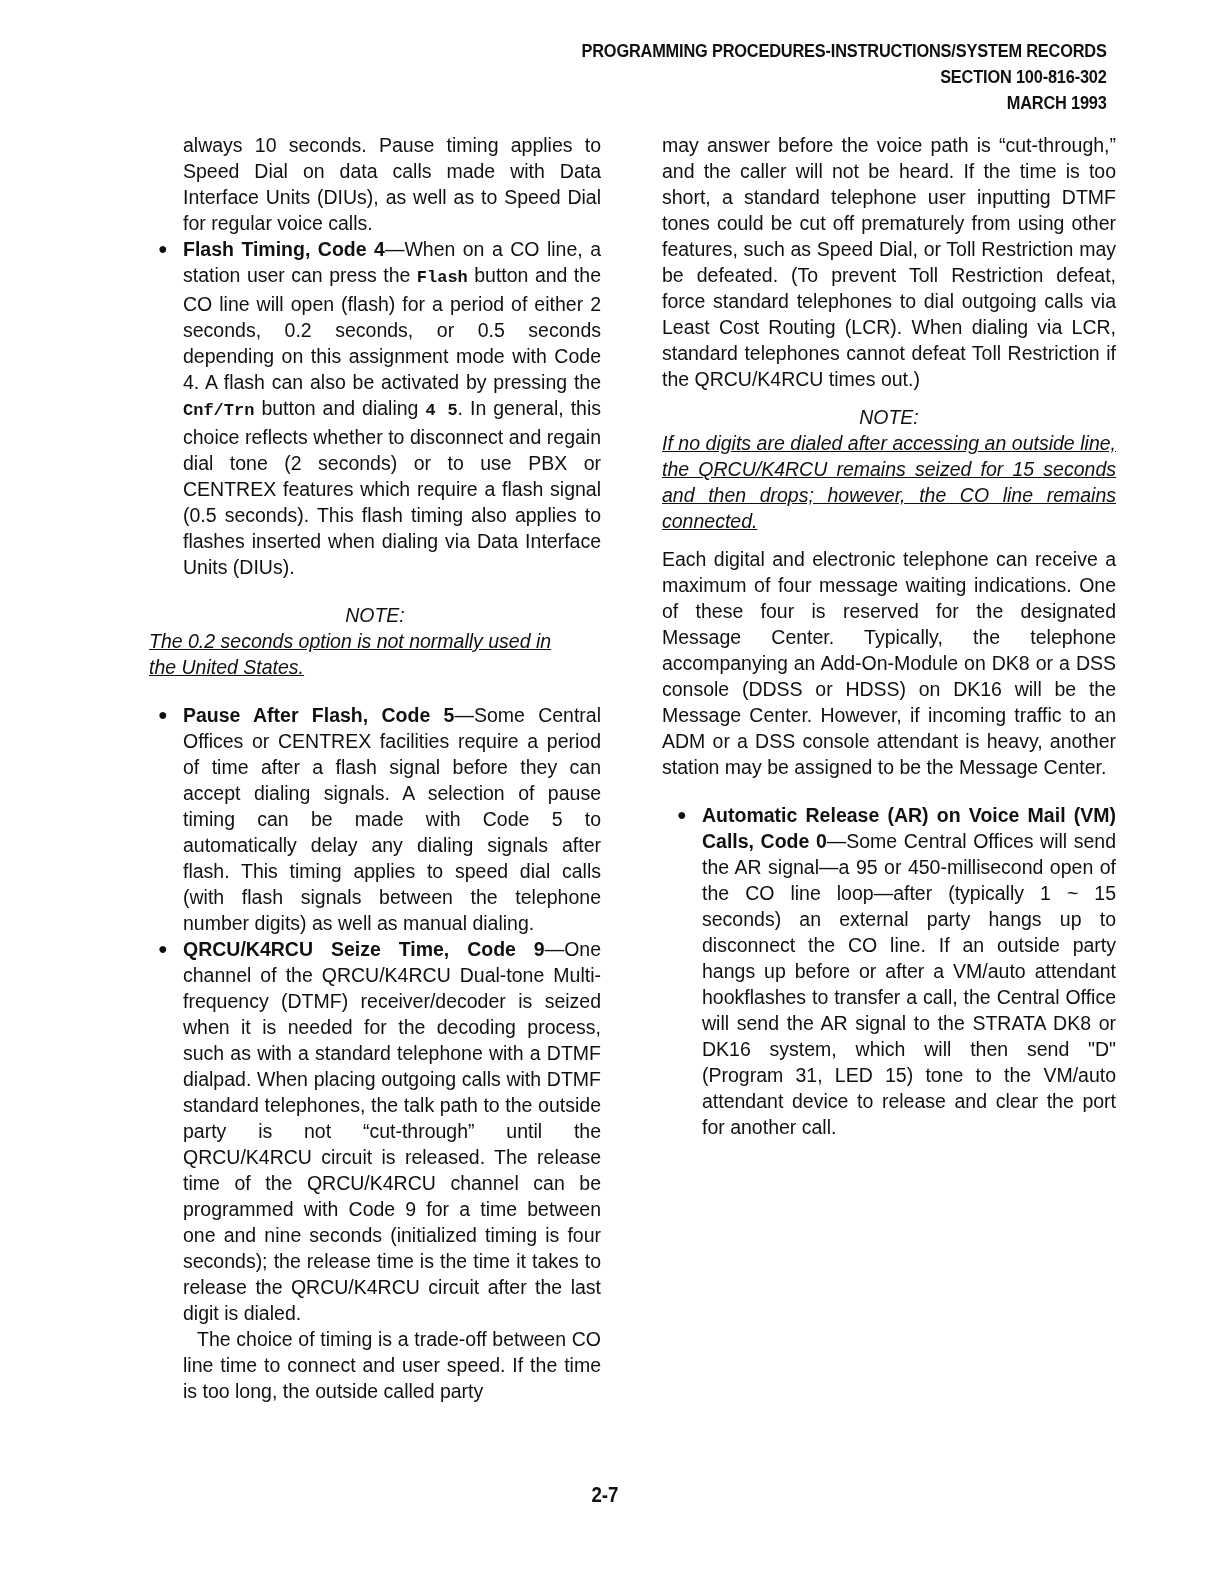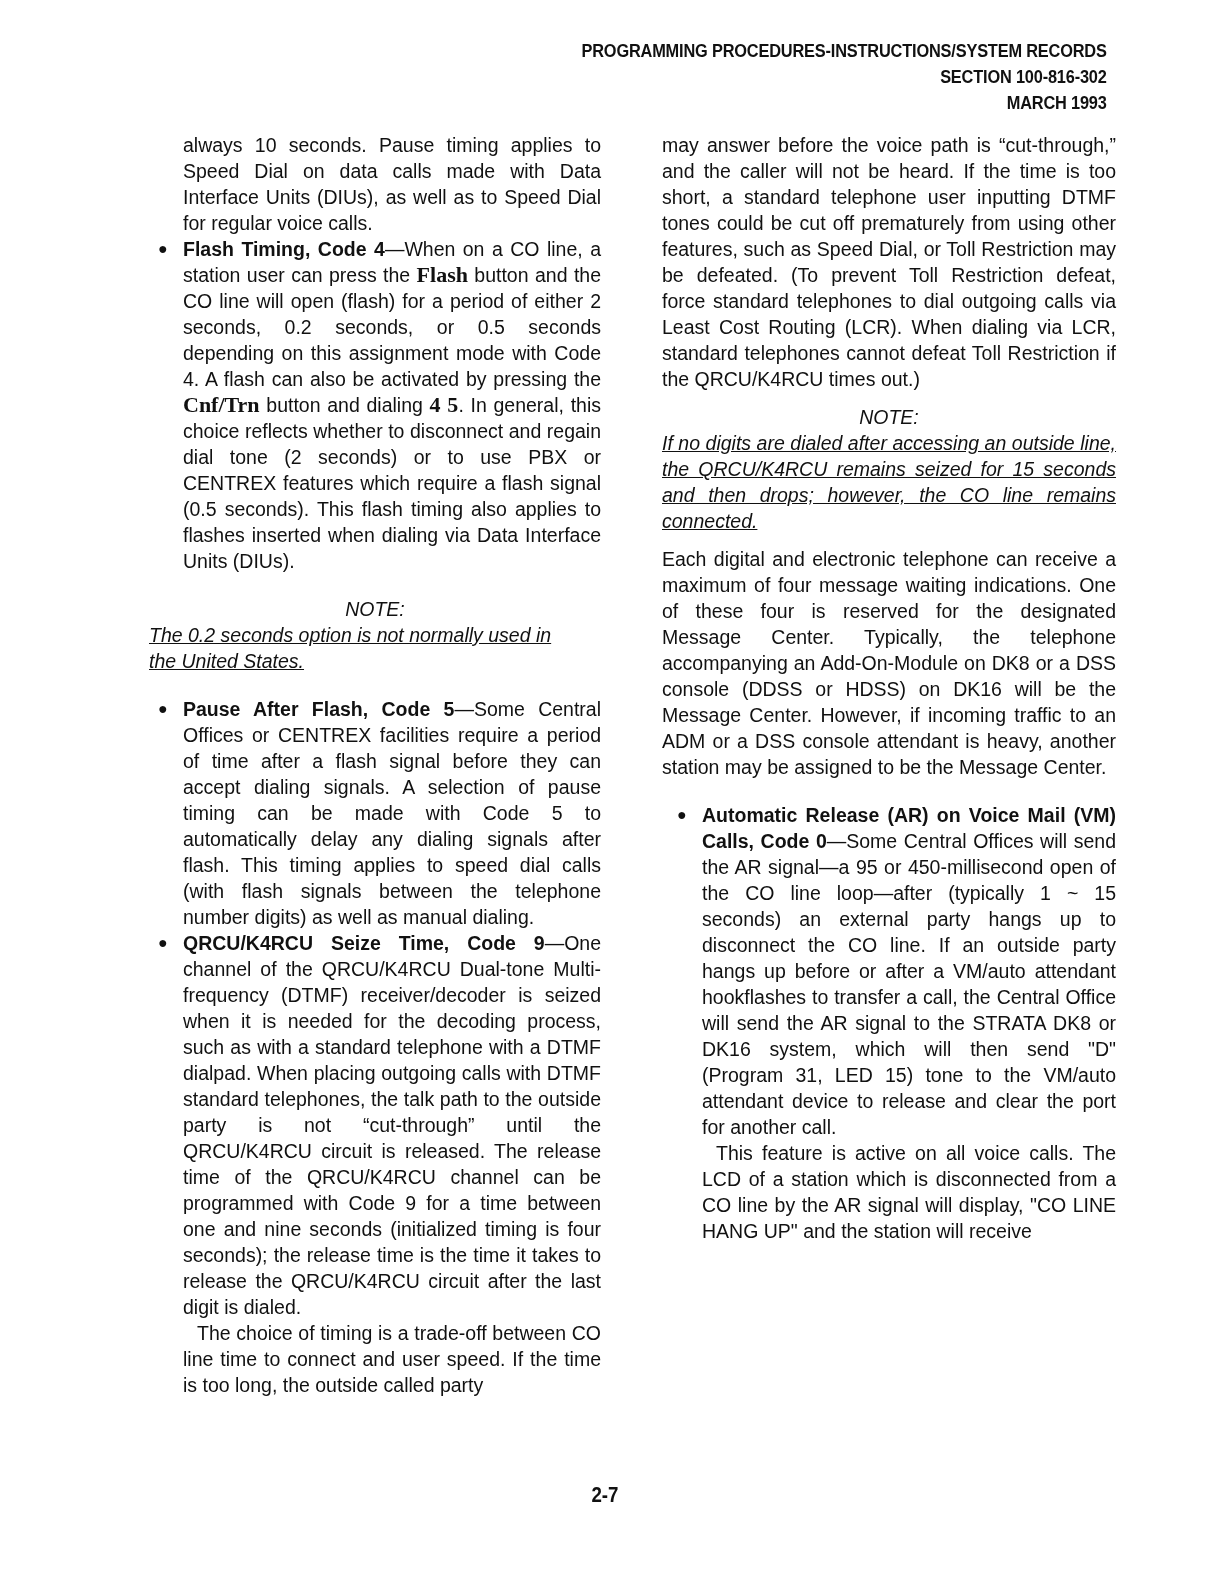--- a/index.html
+++ b/index.html
@@ -10,21 +10,21 @@
   .col-right { left: 640px; width: 476px; }
   p { margin: 0; text-align: justify; }
   .indent { padding-left: 34px; }
   .bullet { position: relative; padding-left: 34px; text-align: justify; }
   .bullet .dot { position: absolute; left: 9px; top: 0; font-size: 16px; }
   .bullet2 { position: relative; padding-left: 62px; text-align: justify; }
   .bullet2 .dot { position: absolute; left: 37px; top: 0; font-size: 16px; }
   .note { font-style: italic; margin: 0; text-decoration: underline; }
   .note-label { font-style: italic; text-align: center; }
   b { font-weight: bold; }
-  .heavy { font-weight: 900; font-family: Liberation Serif, serif; font-size: 22px; }
+  .heavy { font-weight: 900; font-family: Liberation Mono, monospace; font-size: 17px; }
   .program { font-weight: bold; padding-left: 0; }
   .program-cont { padding-left: 22px; }
   .para-indent { text-indent: 14px; }
   .gap-s { height: 12px; }
   .gap-m { height: 22px; }
   .footer { position: absolute; left: 0; right: 12px; top: 1482px; text-align: center; font-weight: bold; font-size: 22px; }
   .footer span { display: inline-block; transform: scaleX(0.85); }
 </style>
 </head>
 <body>
@@ -75,19 +75,18 @@
   <div>
     <p class="program-cont">Each digital and electronic telephone can receive a maximum of four message waiting indications. One of these four is reserved for the designated Message Center. Typically, the telephone accompanying an Add-On-Module on DK8 or a DSS console (DDSS or HDSS) on DK16 will be the Message Center. However, if incoming traffic to an ADM or a DSS console attendant is heavy, another station may be assigned to be the Message Center.</p>
   </div>
 
   <div class="gap-m"></div>
   <div>
     <div class="bullet2">
       <span class="dot">●</span>
       <b>Automatic Release (AR) on Voice Mail (VM) Calls, Code 0</b><span>—Some Central Offices will send the AR signal—a 95 or 450-millisecond open of the CO line loop—after (typically 1 ~ 15 seconds) an external party hangs up to disconnect the CO line. If an outside party hangs up before or after a VM/auto attendant hookflashes to transfer a call, the Central Office will send the AR signal to the STRATA DK8 or DK16 system, which will then send "D" (Program 31, LED 15) tone to the VM/auto attendant device to release and clear the port for another call.</span>
     </div>
-    <p class="para-indent" style="padding-left:62px">This feature is active on all voice calls. The LCD of a station which is disconnected from a CO line by the AR signal will display, "CO LINE HANG UP" and the station will receive</p>
   </div>
 </div>
 
 <div class="footer">
   <span>2-7</span>
 </div>
 
 </body></html>

